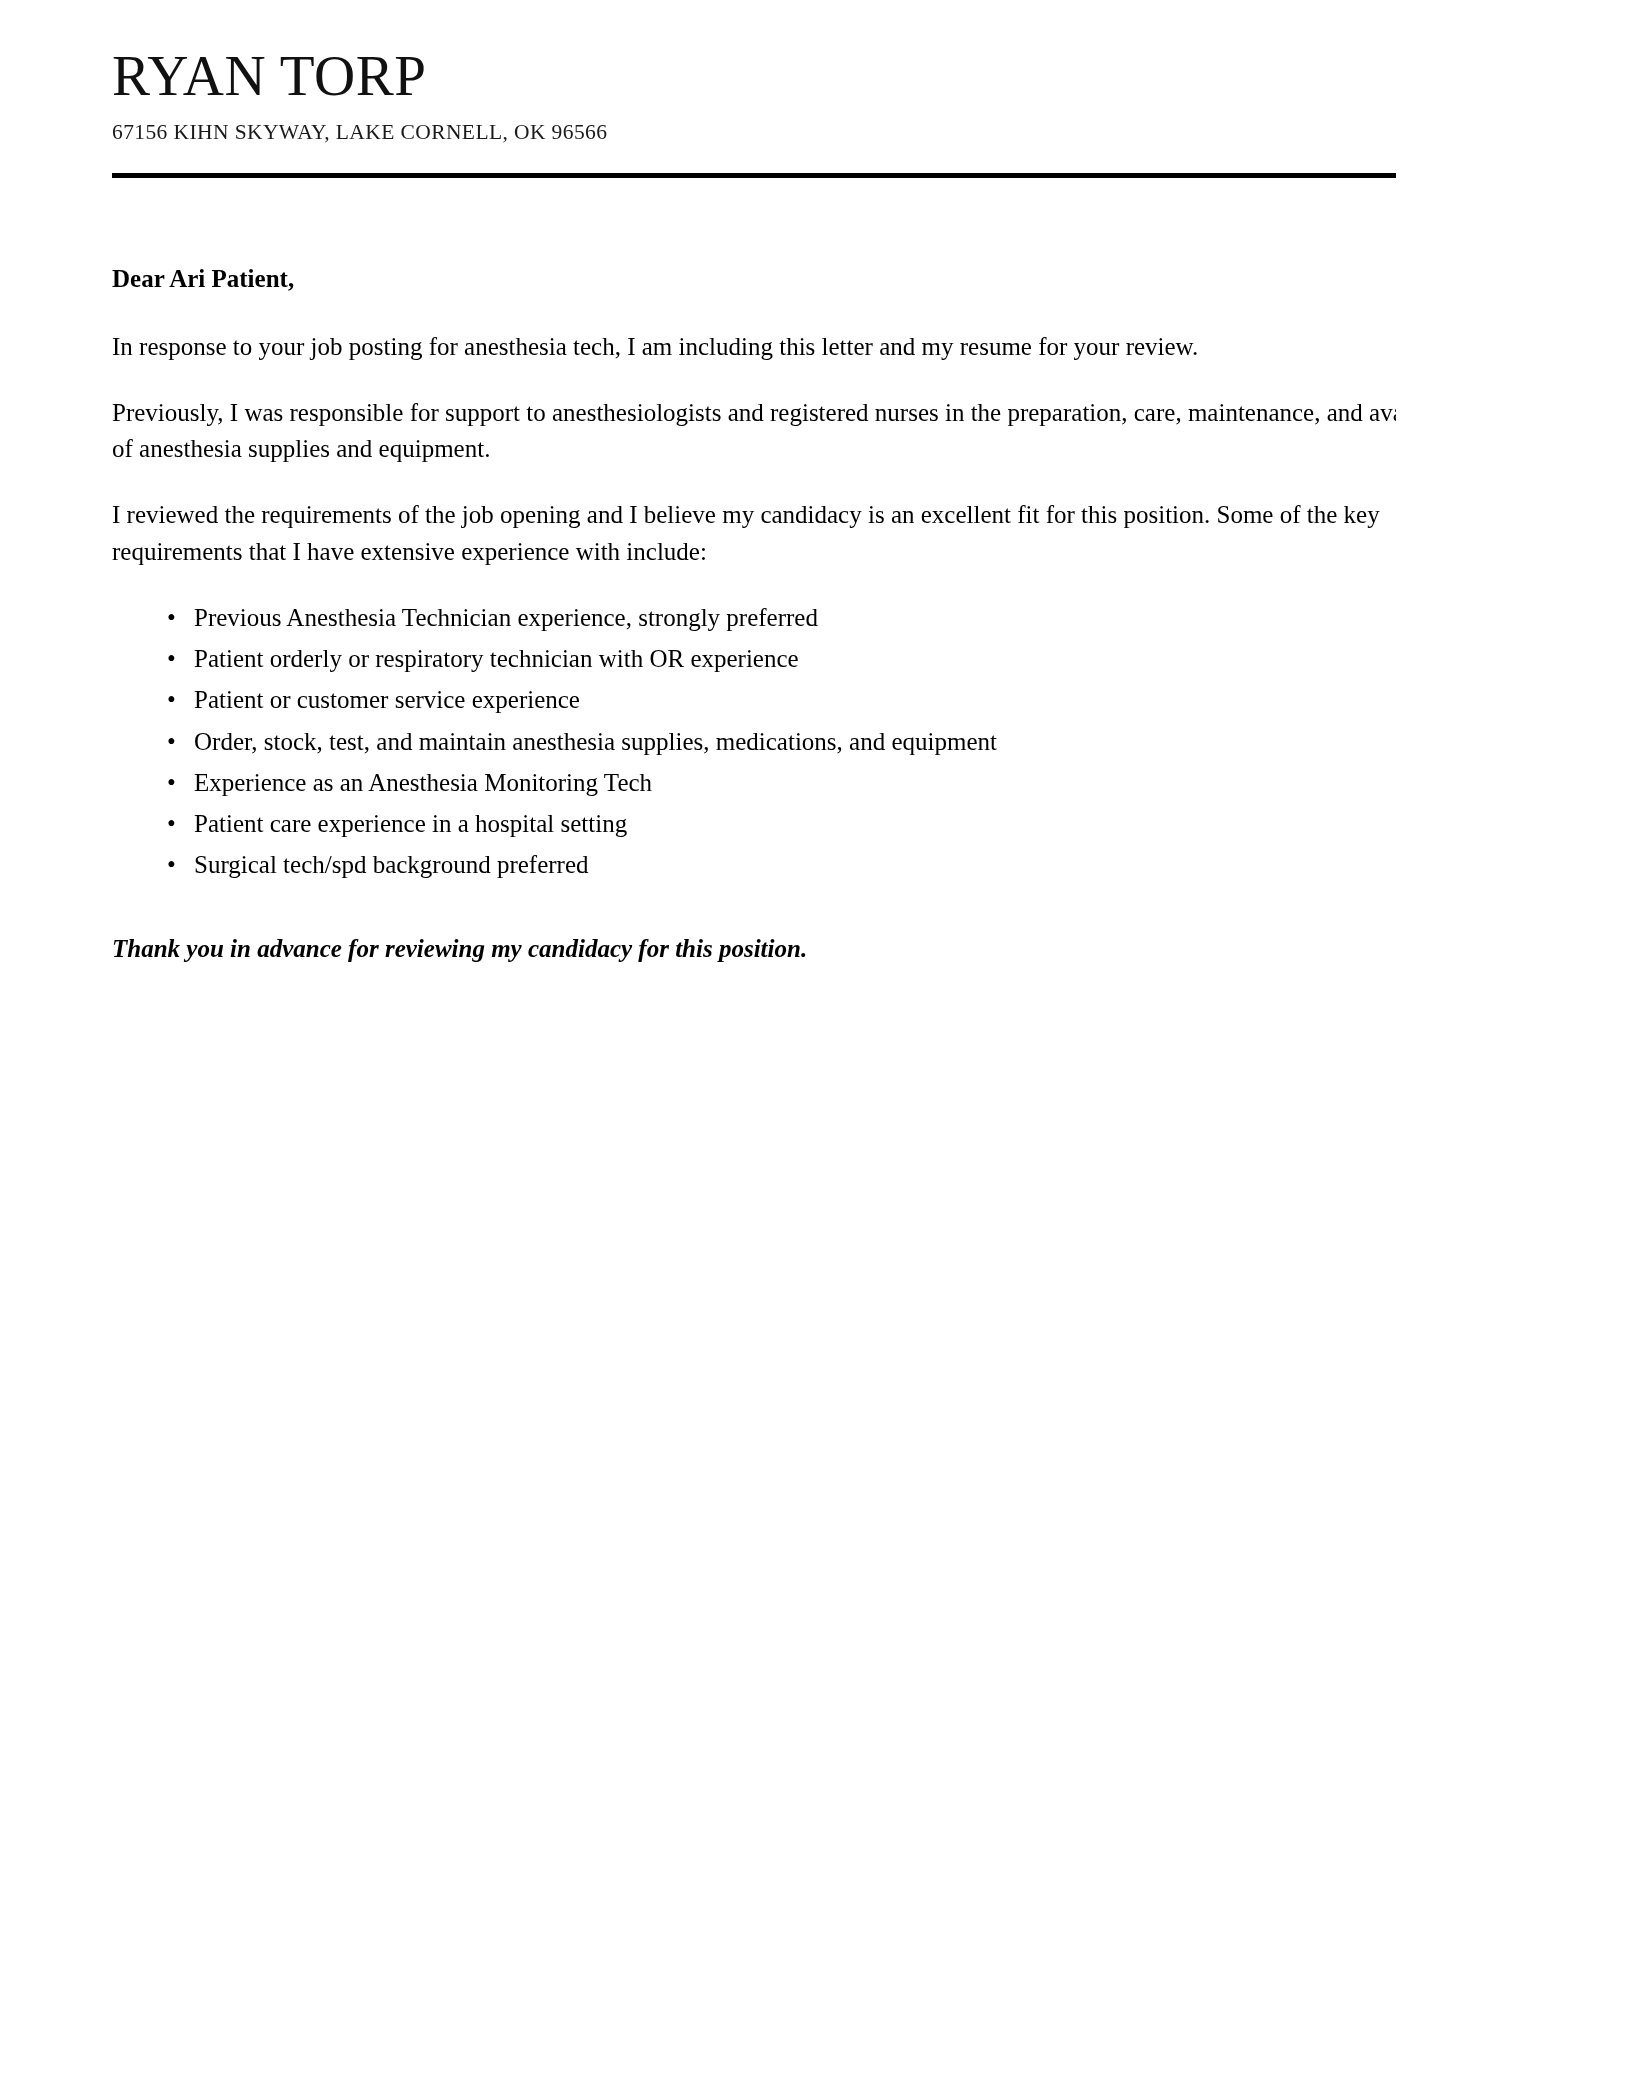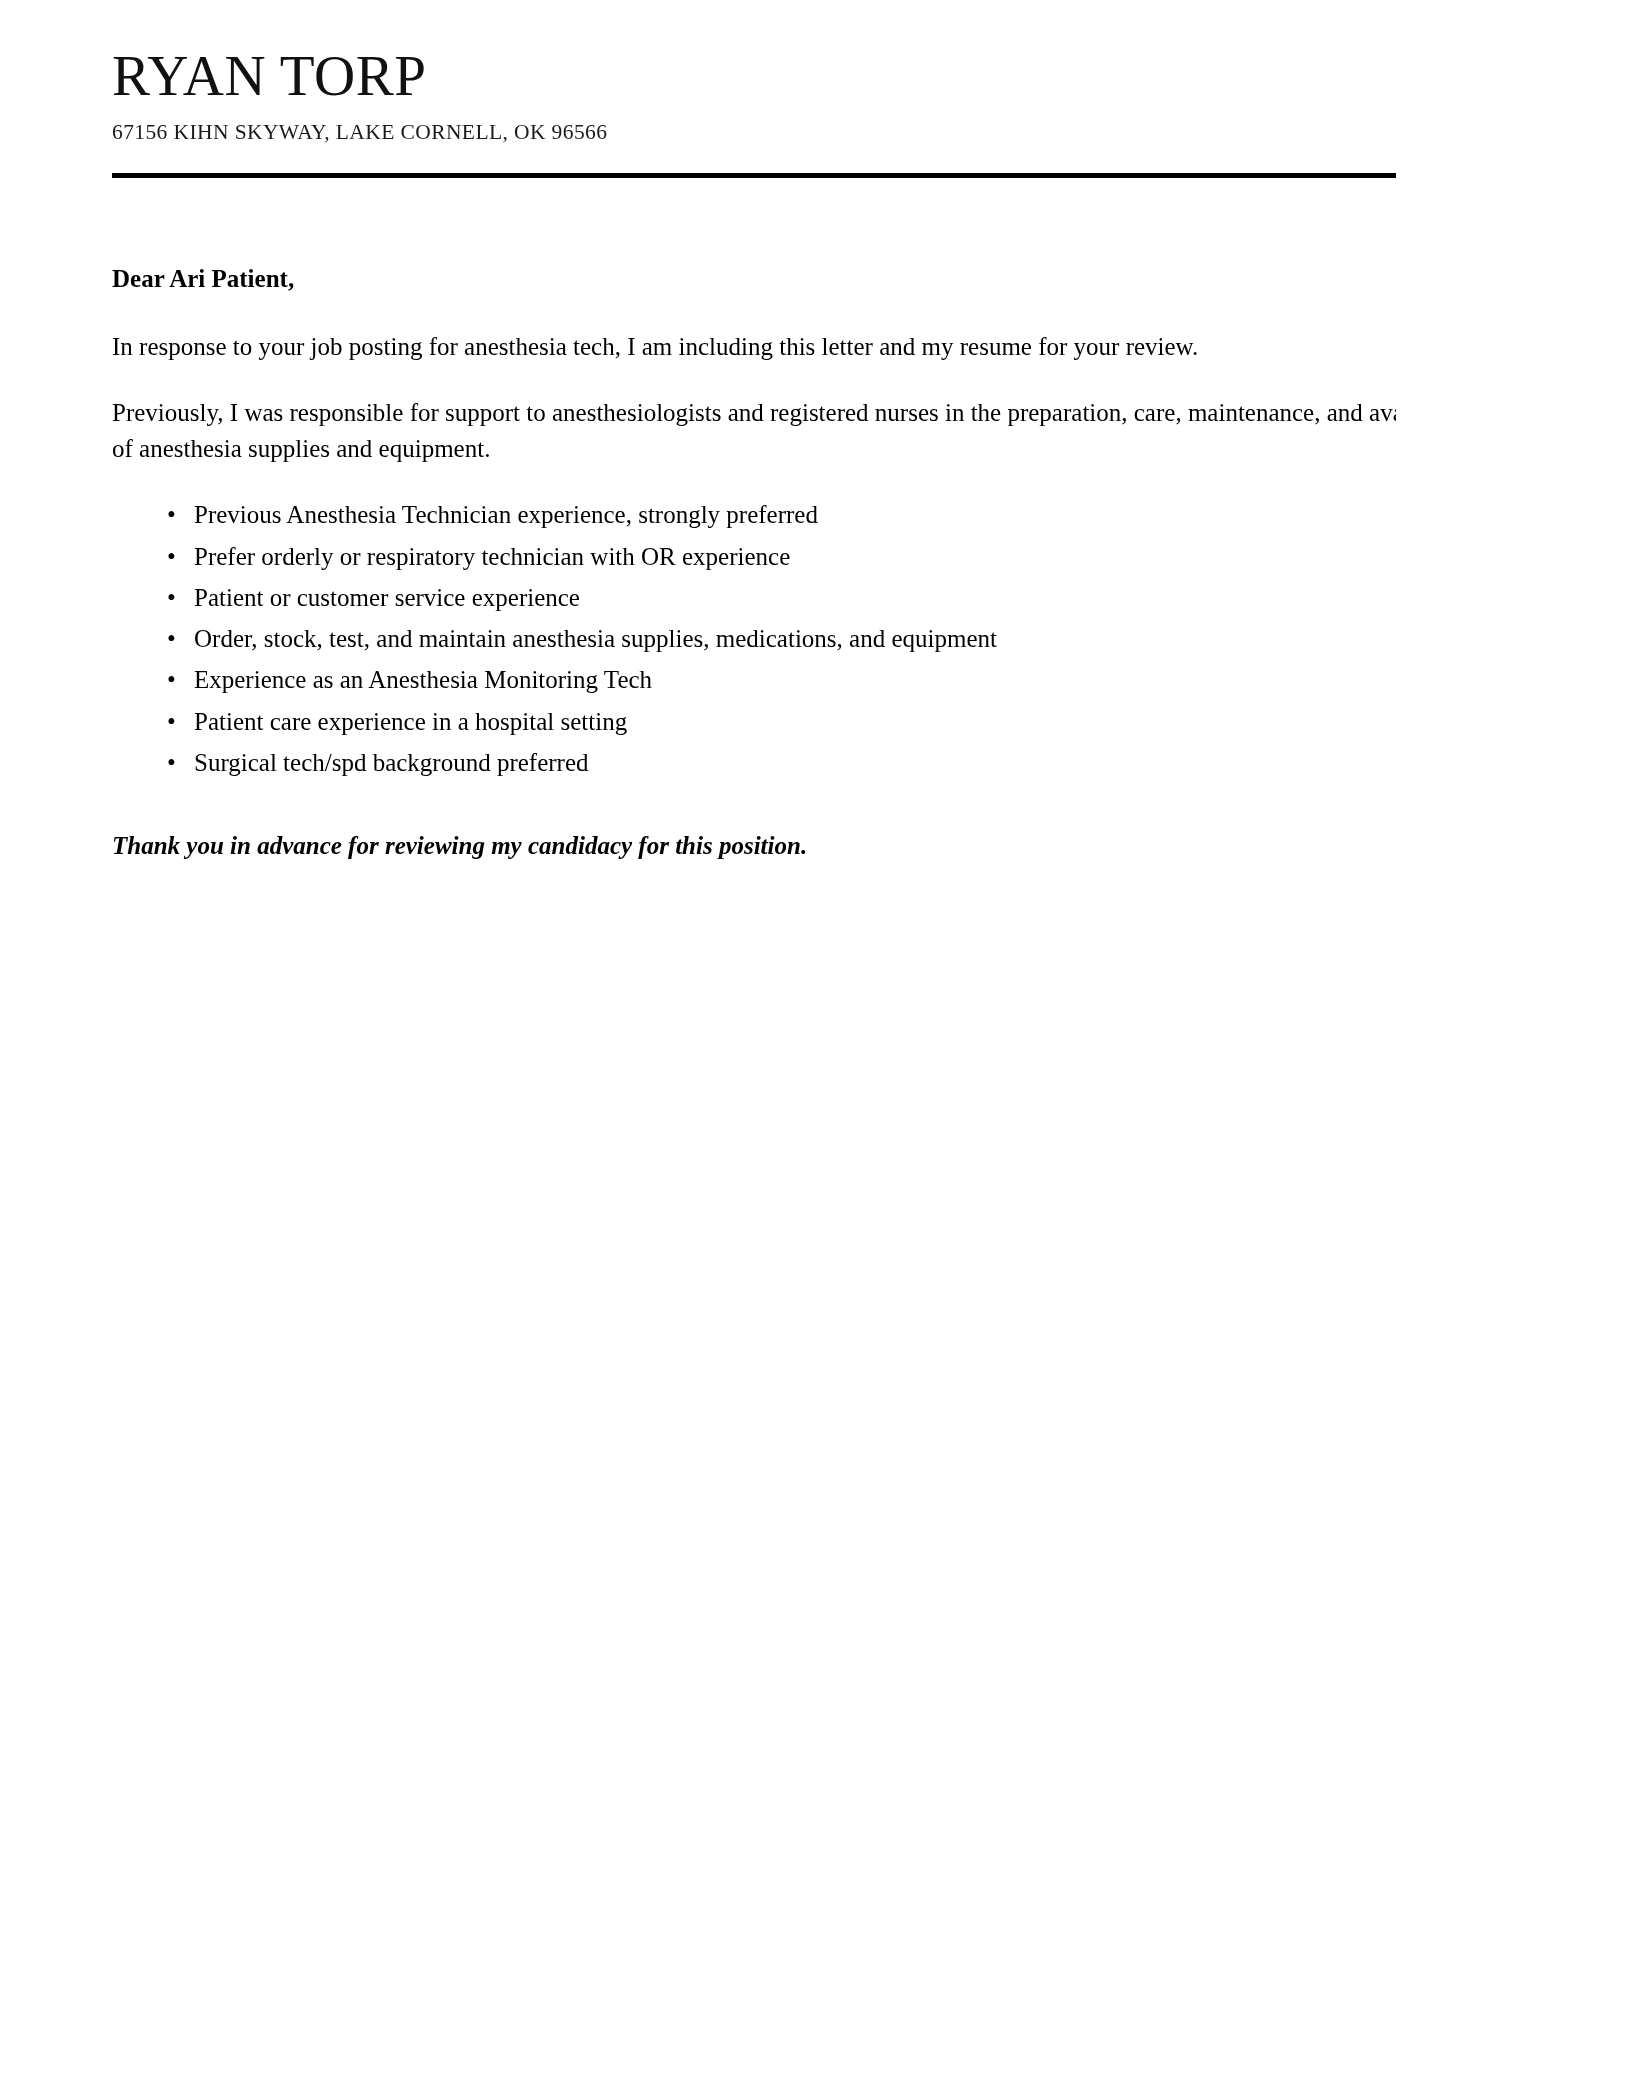--- a/index.html
+++ b/index.html
@@ -142,24 +142,25 @@
     </header>
 
     <main class="letter-body">
 
       <p class="salutation">Dear Ari Patient,</p>
 
       <p class="paragraph">In response to your job posting for anesthesia tech, I am including this letter and my resume for your review.</p>
 
       <p class="paragraph">Previously, I was responsible for support to anesthesiologists and registered nurses in the preparation, care, maintenance, and availability of anesthesia supplies and equipment.</p>
 
+      <p class="paragraph">I reviewed the requirements of the job opening and I believe my candidacy is an excellent fit for this position. Some of the key requirements that I have extensive experience with include:</p>
 
       <ul class="requirements-list">
         <li>Previous Anesthesia Technician experience, strongly preferred</li>
-        <li>Prefer orderly or respiratory technician with OR experience</li>
+        <li>Patient orderly or respiratory technician with OR experience</li>
         <li>Patient or customer service experience</li>
         <li>Order, stock, test, and maintain anesthesia supplies, medications, and equipment</li>
         <li>Experience as an Anesthesia Monitoring Tech</li>
         <li>Patient care experience in a hospital setting</li>
         <li>Surgical tech/spd background preferred</li>
       </ul>
 
       <p class="closing-statement">Thank you in advance for reviewing my candidacy for this position.</p>
 
 

